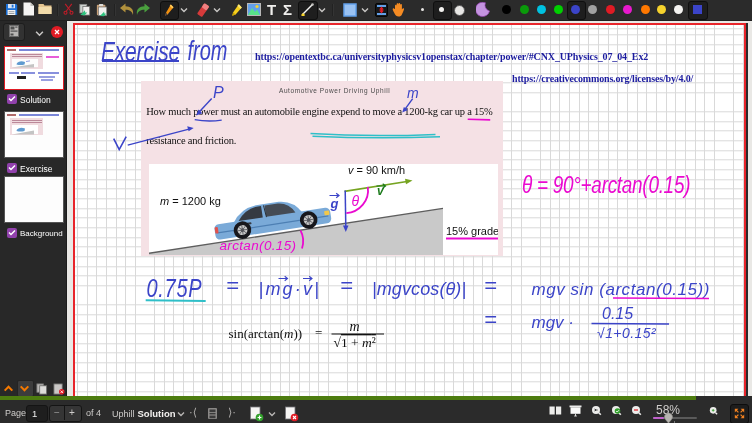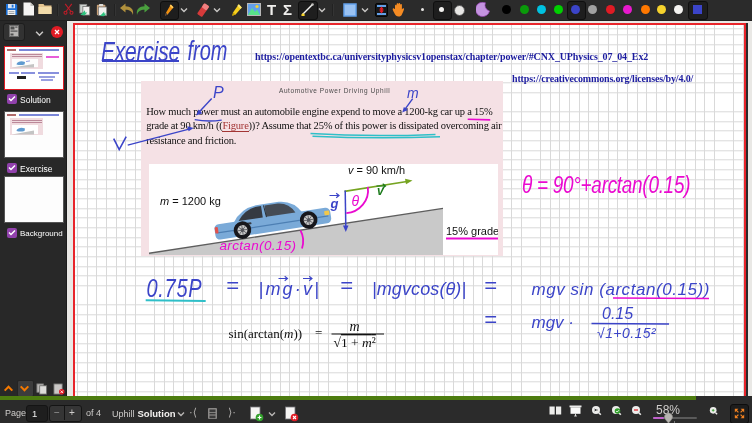--- a/index.html
+++ b/index.html
@@ -178,21 +178,20 @@
     <div class="a" style="left:26px;top:10.2px;font-size:21px;font-style:italic;color:#3b44c8;letter-spacing:-0.2px;transform:scaleY(1.35);transform-origin:0 0;">Exercise</div>
     <div class="a" style="left:27px;top:35px;width:77px;height:1.8px;background:#3b44c8;"></div>
     <div class="a" style="left:112.5px;top:11.2px;font-size:20px;font-style:italic;color:#3b44c8;transform:scaleY(1.35);transform-origin:0 0;">from</div>
 
     <div class="a" style="left:180px;top:26px;font-family:'Liberation Serif',serif;font-weight:bold;font-size:10px;letter-spacing:-0.12px;color:#1b1b9e;">https://opentextbc.ca/universityphysicsv1openstax/chapter/power/#CNX_UPhysics_07_04_Ex2</div>
     <div class="a" style="left:437px;top:47.5px;font-family:'Liberation Serif',serif;font-weight:bold;font-size:10px;letter-spacing:-0.16px;color:#1b1b9e;">https://creativecommons.org/licenses/by/4.0/</div>
 
     <div class="a" style="left:65.7px;top:55.6px;width:362px;height:175.5px;background:#f5e1e5;">
       <div class="a" style="left:13px;top:6px;width:100%;text-align:center;font-size:6.5px;letter-spacing:0.6px;color:#4a4a4a;">Automotive Power Driving Uphill</div>
       <div class="a" style="left:5.5px;top:25px;font-family:'Liberation Serif',serif;font-size:10.5px;letter-spacing:-0.22px;color:#101010;white-space:nowrap;">How much power must an automobile engine expend to move a 1200-kg car up a 15%</div>
-      <div class="a" style="left:5.5px;top:39.5px;font-family:'Liberation Serif',serif;font-size:10.5px;letter-spacing:-0.22px;color:#101010;white-space:nowrap;">grade at 90 km/h ((<span style="color:#a33535;border-bottom:1px solid #a33535;">Figure</span>))? Assume that 25% of this power is dissipated overcoming air</div>
       <div class="a" style="left:5.5px;top:54px;font-family:'Liberation Serif',serif;font-size:10.5px;letter-spacing:-0.22px;color:#101010;white-space:nowrap;">resistance and friction.</div>
 
       <div class="a" style="left:8.5px;top:83px;width:348.5px;height:91.3px;background:#ffffff;">
         <svg class="a" style="left:0;top:0" width="348.5" height="91.3" viewBox="0 0 348.5 91.3">
 
           <polygon points="0,89.2 294,44.4 294,91.3 0,91.3" fill="#c9c9c9"></polygon>
           <path d="M0 89.2 L294 44.4" stroke="#5e5e5e" stroke-width="1.4" fill="none"></path>
 
           <g transform="translate(66,78.4) rotate(-8.7)">
             <rect x="1.5" y="-17.5" width="117" height="15.5" rx="4.5" fill="#7aaad8"></rect>

